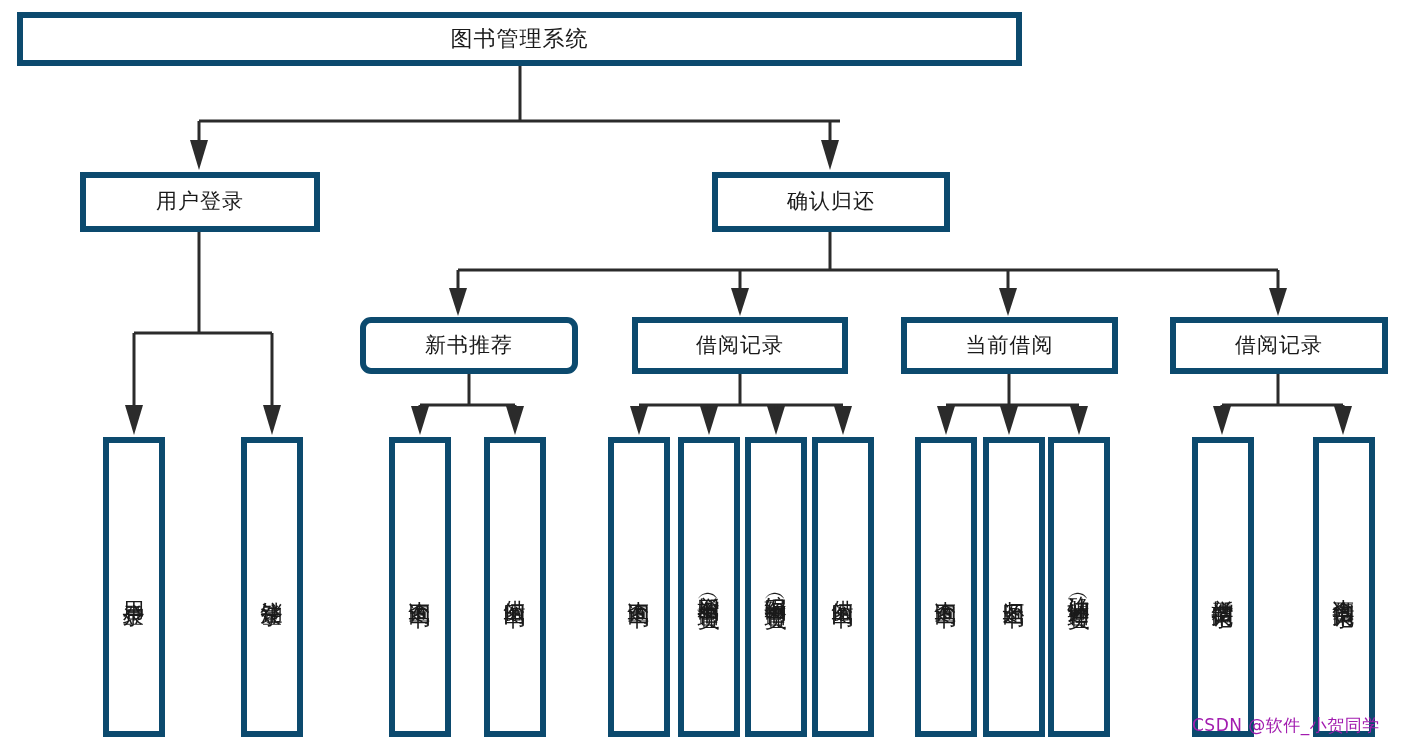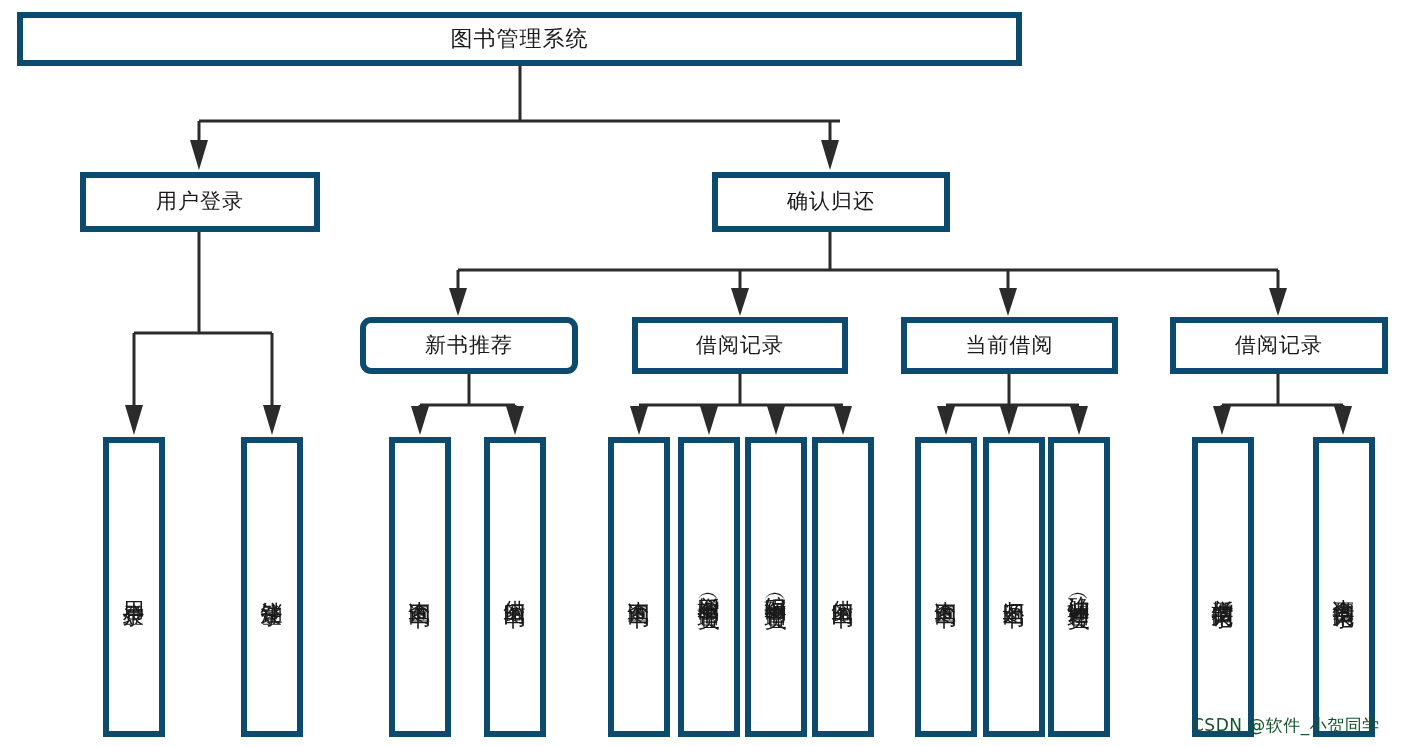--- a/index.html
+++ b/index.html
@@ -47,21 +47,21 @@
   .node.v .vtext {
     writing-mode: vertical-rl;
     text-orientation: upright;
     white-space: normal;
     display: block;
     max-height: 100%;
   }
   .wm {
     position: absolute;
     font-size: 17px;
-    color: #14532d;
+    color: #a21caf;
     letter-spacing: 0.5px;
     white-space: nowrap;
     font-family: "DejaVu Sans", "Liberation Sans", sans-serif;
   }
   svg.links {
     position: absolute;
     left: 0;
     top: 0;
     width: 1405px;
     height: 747px;

